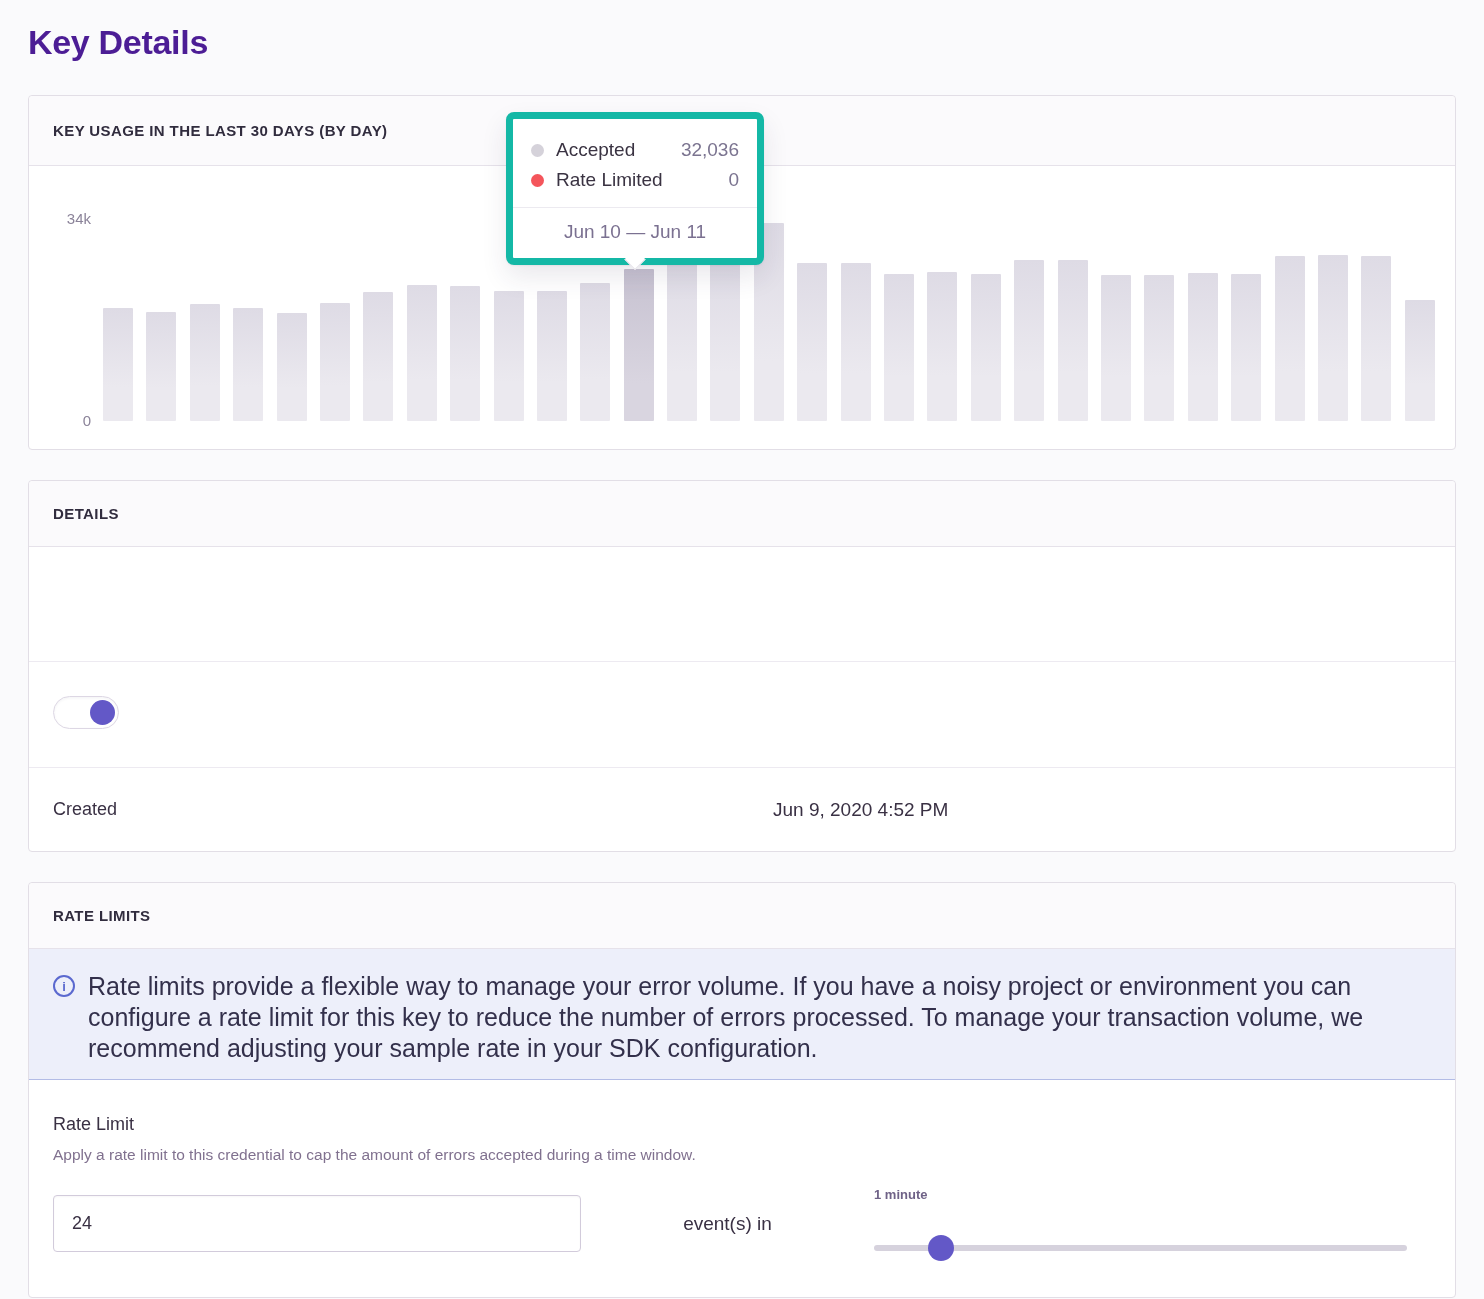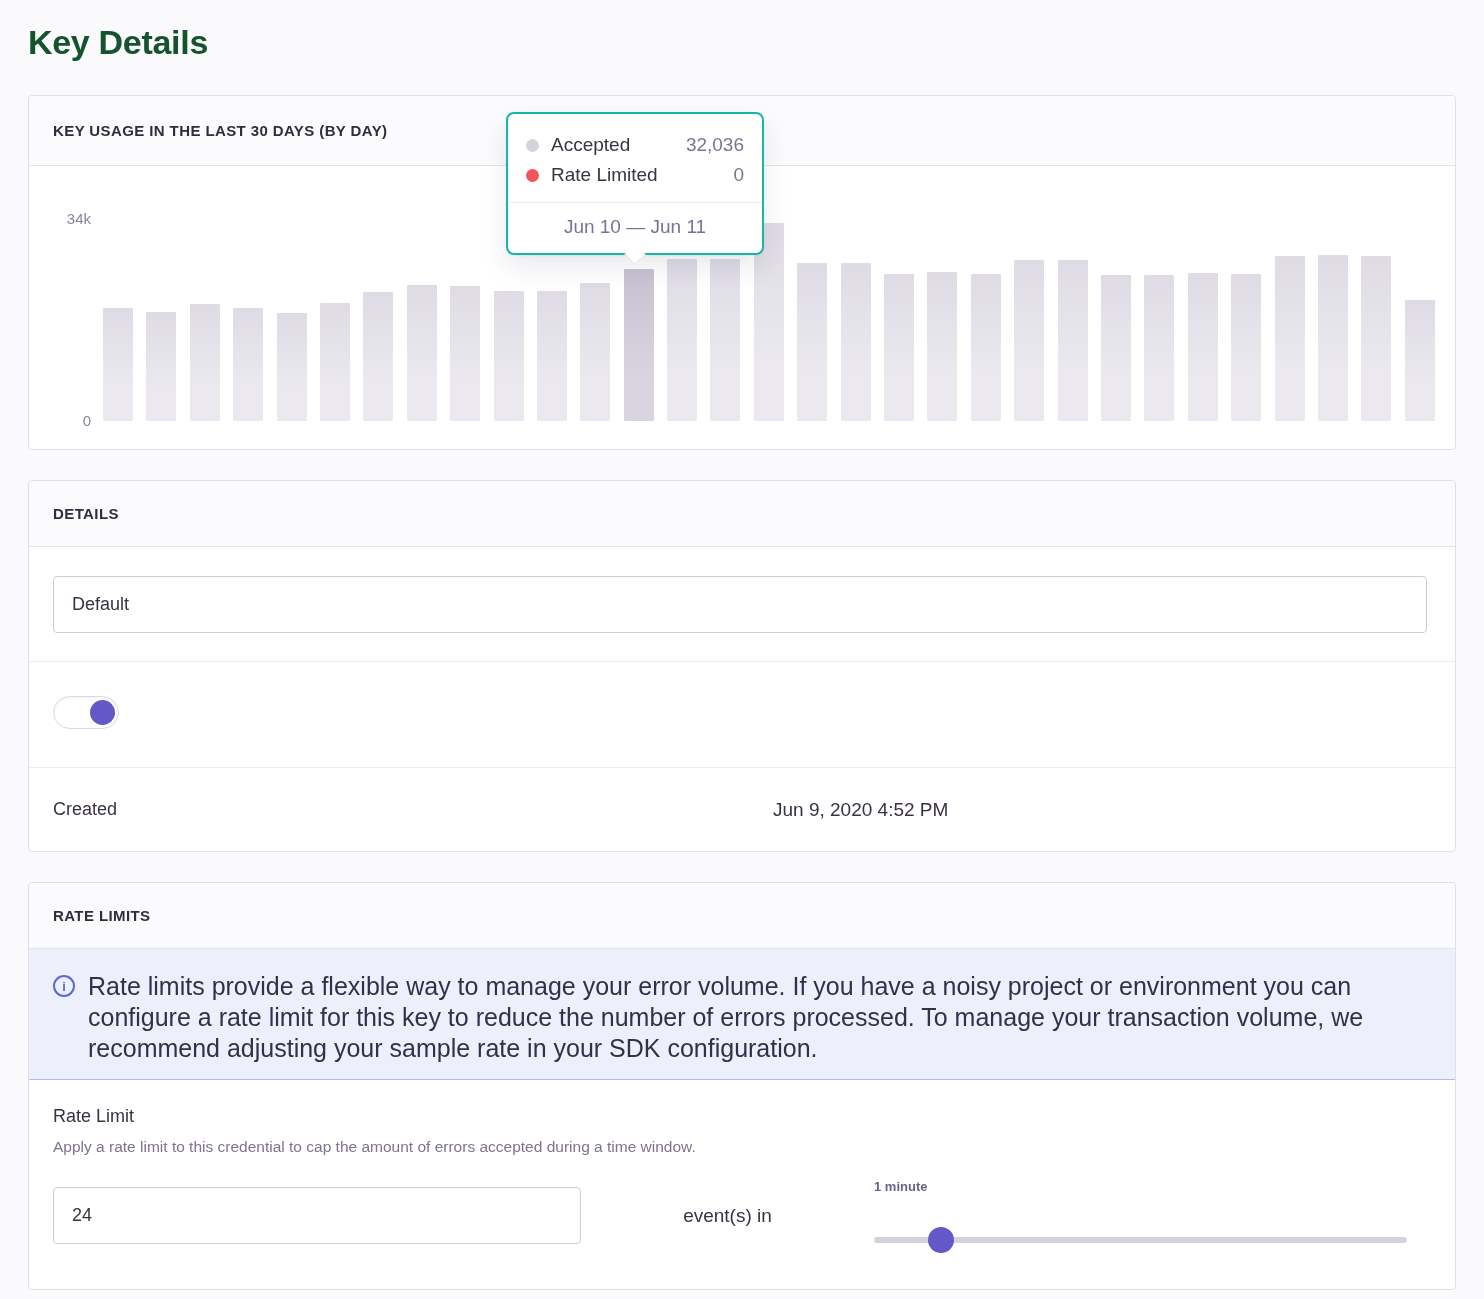--- a/index.html
+++ b/index.html
@@ -4,21 +4,21 @@
 <style>
   * { box-sizing: border-box; margin: 0; padding: 0; }
   html,body { width: 1484px; }
   body {
     background: #fafafc;
     font-family: "Liberation Sans", "DejaVu Sans", sans-serif;
     color: #3a3144;
     padding: 22px 28px 16px 28px;
   }
   .page-title {
-    font-size: 34px; font-weight: 700; color: #14532d;
+    font-size: 34px; font-weight: 700; color: #4c1d95;
     line-height: 40px; margin-bottom: 33px; letter-spacing: -0.3px;
   }
   .panel {
     background: #fff;
     border: 1px solid #e2dee6;
     border-radius: 4px;
     margin-bottom: 30px;
     position: relative;
   }
   .panel-header {
@@ -49,21 +49,21 @@
     width: 30px; flex: 0 0 30px;
     background: linear-gradient(to bottom, #dedbe5 0%, #ebe9ef 70%);
     border-radius: 1px;
   }
   .bar.hovered {
     background: linear-gradient(to bottom, #c7c2d1 0%, #d9d5e0 75%);
   }
   .chart-tooltip {
     position: absolute; left: 477px; top: 16px; width: 258px;
     background: #fff;
-    border: 2px solid #14b8a6;
+    border: 7px solid #14b8a6;
     border-radius: 8px;
     box-shadow: 0 1px 2px rgba(40,30,60,0.06), 0 12px 26px rgba(50,40,80,0.10);
     z-index: 10;
   }
   .tt-rows { padding: 16px 18px 12px 18px; }
   .tt-row { display: flex; align-items: center; height: 30px; font-size: 19px; }
   .tt-dot { width: 13px; height: 13px; border-radius: 50%; margin-right: 12px; flex: 0 0 13px; }
   .tt-label { color: #3a3342; font-weight: 500; margin-right: auto; }
   .tt-value { color: #7b7490; }
   .tt-date {
@@ -123,21 +123,21 @@
     display: flex; align-items: flex-start;
   }
   .info-icon {
     flex: 0 0 22px; width: 22px; height: 22px; margin-top: 4px; margin-right: 13px;
     border: 2px solid #5b69cf; border-radius: 50%;
     color: #5b69cf; font-size: 13px; font-weight: 700; font-style: normal;
     display: flex; align-items: center; justify-content: center;
   }
   .alert-text { font-size: 25px; line-height: 31px; color: #33304b; max-width: 1330px; }
 
-  .rate-limit-section { padding: 26px 26px 36px 24px; }
+  .rate-limit-section { padding: 34px 26px 36px 24px; }
   .rl-controls { display: flex; align-items: flex-start; margin-top: 22px; }
   .rl-input-cell { flex: 0 0 528px; padding-top: 8px; }
   .rl-mid-cell { flex: 0 0 293px; text-align: center; padding-top: 8px; line-height: 57px; font-size: 19px; color: #3a3144; }
   .rl-slider-cell { flex: 1; padding-right: 22px; }
   .slider-label { font-size: 13px; font-weight: 700; color: #6f6287; height: 20px; }
   .slider-track-wrap { position: relative; margin-top: 28px; height: 26px; }
   .slider-track {
     position: absolute; left: 0; right: 0; top: 10px; height: 6px;
     background: #d6d2dd; border-radius: 3px; cursor: pointer;
   }
@@ -206,23 +206,20 @@
     </div>
     <div class="tt-date">Jun 10 — Jun 11</div>
     <div class="tt-arrow"></div>
   </div>
 </section>
 
 <section class="panel">
   <div class="panel-header h66">DETAILS</div>
 
   <div class="field-row row-name">
-    <div class="control-cell">
-      <input class="text-input" type="text" value="Default" style="">
-    </div>
   </div>
 
   <div class="field-row row-enabled">
     <div class="control-cell">
       <span class="toggle">
         <span class="toggle-knob"></span>
       </span>
     </div>
   </div>
 

